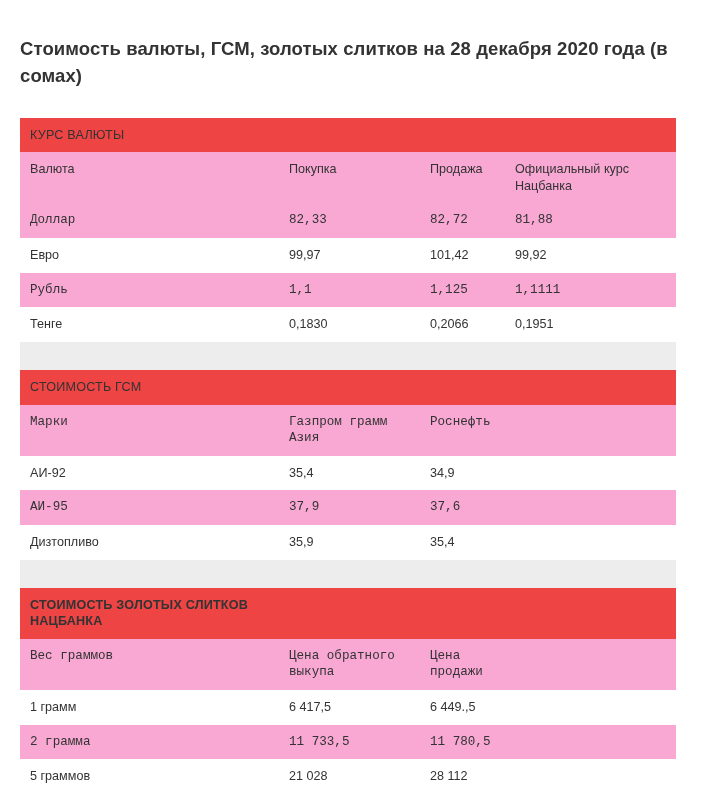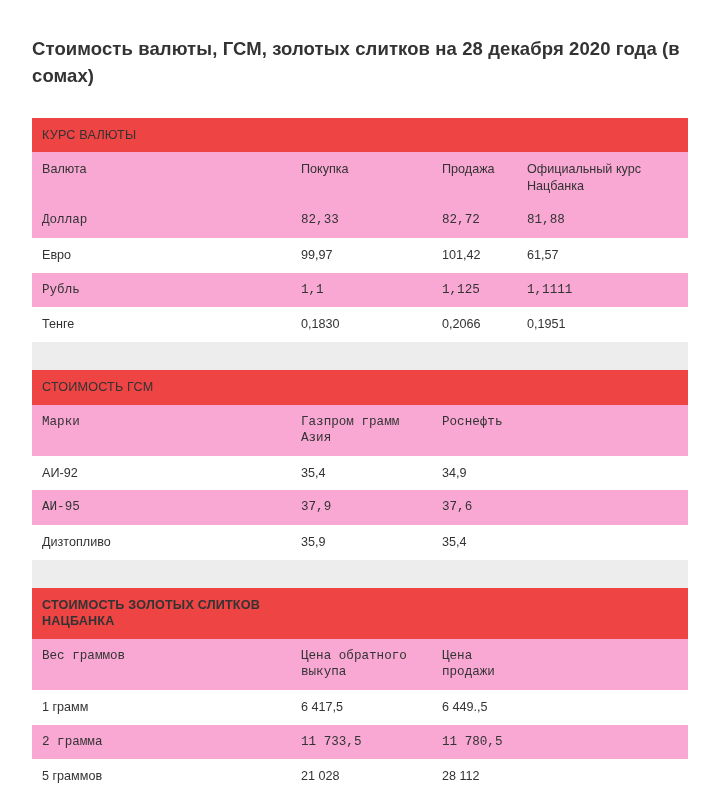--- a/index.html
+++ b/index.html
@@ -11,21 +11,21 @@
     height: 788px;
     background: #ffffff;
     font-family: "Liberation Sans", sans-serif;
     color: #333333;
     overflow: hidden;
   }
   .page {
     box-sizing: border-box;
     width: 720px;
     height: 788px;
-    padding: 30px 32px 0 32px;
+    padding: 30px 32px 0 20px;
   }
   .title {
     font-size: 18.5px;
     font-weight: bold;
     color: #333333;
     line-height: 1.45;
     letter-spacing: 0.1px;
     margin: 6px 0 0 0;
     max-width: 660px;
   }
@@ -100,21 +100,21 @@
       <tr class="shade">
         <td>Доллар</td>
         <td>82,33</td>
         <td>82,72</td>
         <td>81,88</td>
       </tr>
       <tr class="plain">
         <td>Евро</td>
         <td>99,97</td>
         <td>101,42</td>
-        <td>61,57</td>
+        <td>99,92</td>
       </tr>
       <tr class="shade">
         <td>Рубль</td>
         <td>1,1</td>
         <td>1,125</td>
         <td>1,1111</td>
       </tr>
       <tr class="plain">
         <td>Тенге</td>
         <td>0,1830</td>

